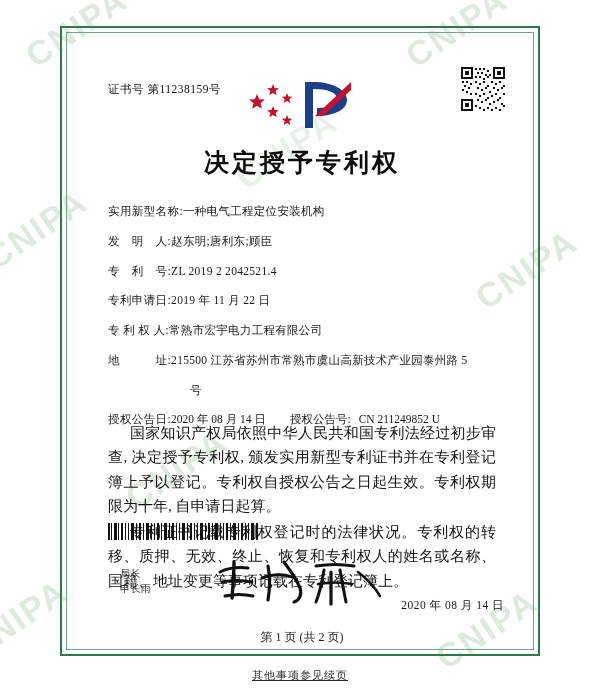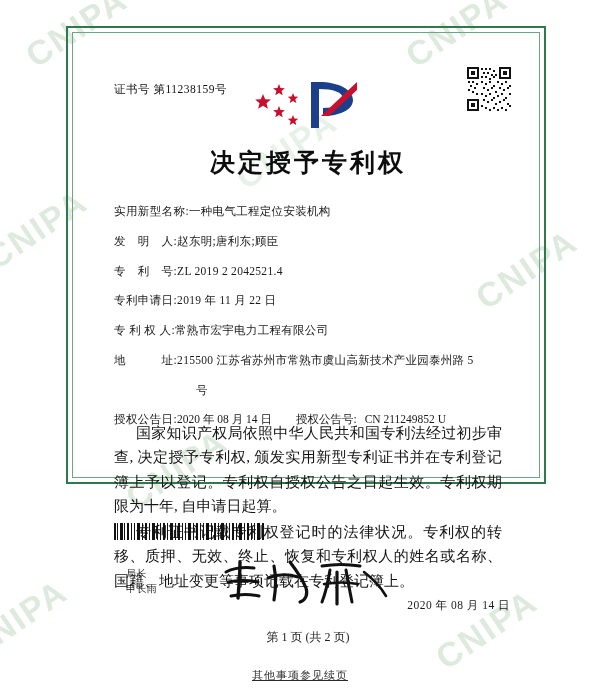--- a/index.html
+++ b/index.html
@@ -39,24 +39,24 @@
   .wm.w3 { font-size: 34px; left: -20px; top: 210px; }
   .wm.w4 { font-size: 34px; left: 470px; top: 250px; }
   .wm.w5 { font-size: 34px; left: 120px; top: 450px; }
   .wm.w6 { font-size: 34px; left: -40px; top: 600px; }
   .wm.w7 { font-size: 34px; left: 430px; top: 610px; }
   .wm.w8 { font-size: 34px; left: 230px; top: 130px; color:#e8f1e8; }
 
   
   .cert {
     position: absolute;
-    left: 66px;
+    left: 60px;
     top: 26px;
     width: 480px;
-    height: 458px;
+    height: 630px;
     border: 2px solid #2f7a4d;
     box-sizing: border-box;
     background: transparent;
   }
   .cert-inner {
     position: absolute;
     left: 4px; top: 4px; right: 4px; bottom: 4px;
     border: 1px solid #69a882;
   }
 

